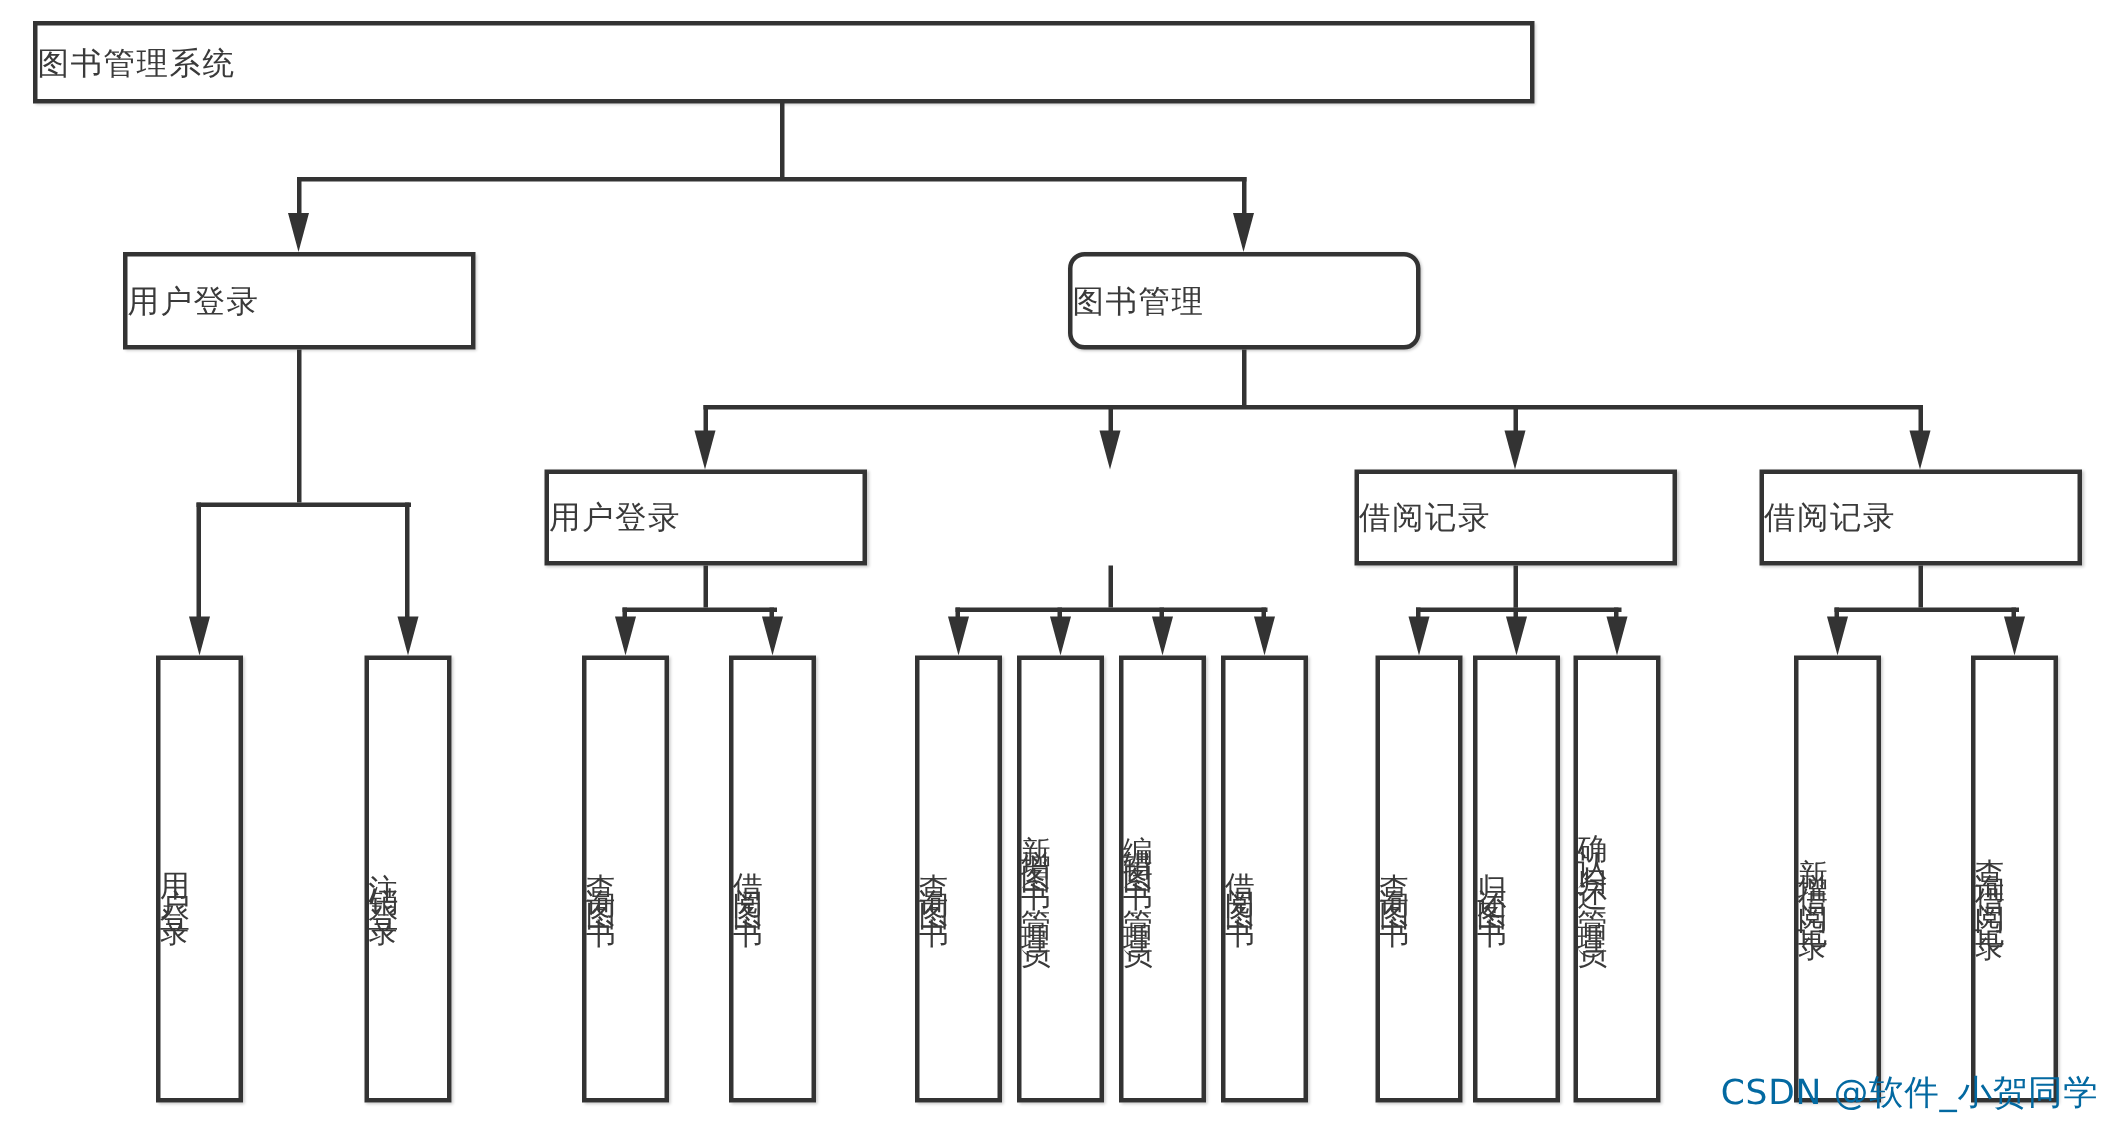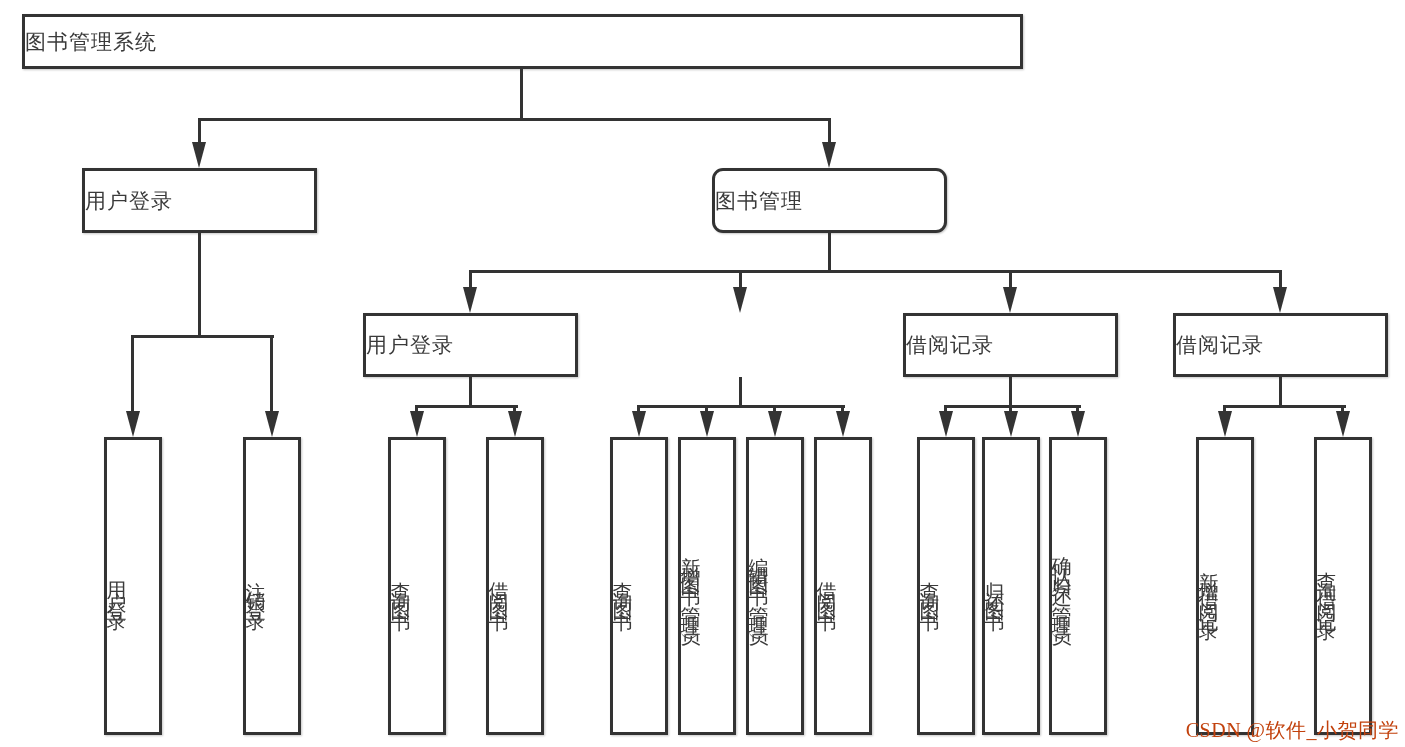--- a/index.html
+++ b/index.html
@@ -34,26 +34,25 @@
   .ar {
     position:absolute;
     width:0; height:0;
     border-left:7px solid transparent;
     border-right:7px solid transparent;
     border-top:26px solid #333333;
   }
   .watermark {
     position:absolute;
     right:6px; bottom:3px;
-    font-size:20px;
-    color:#c2410c;
+    font-size:23px;
+    color:#0369a1;
     letter-spacing:0.5px;
     z-index:10;
     white-space:nowrap;
-    font-family:Liberation Serif, serif;
   }
 </style>
 </head>
 <body>
 
 <div class="canvas">
 
   <div class="box" style="left:22px; top:14px; width:1001px; height:55px;">
     <span class="hlabel">图书管理系统</span>
   </div>

